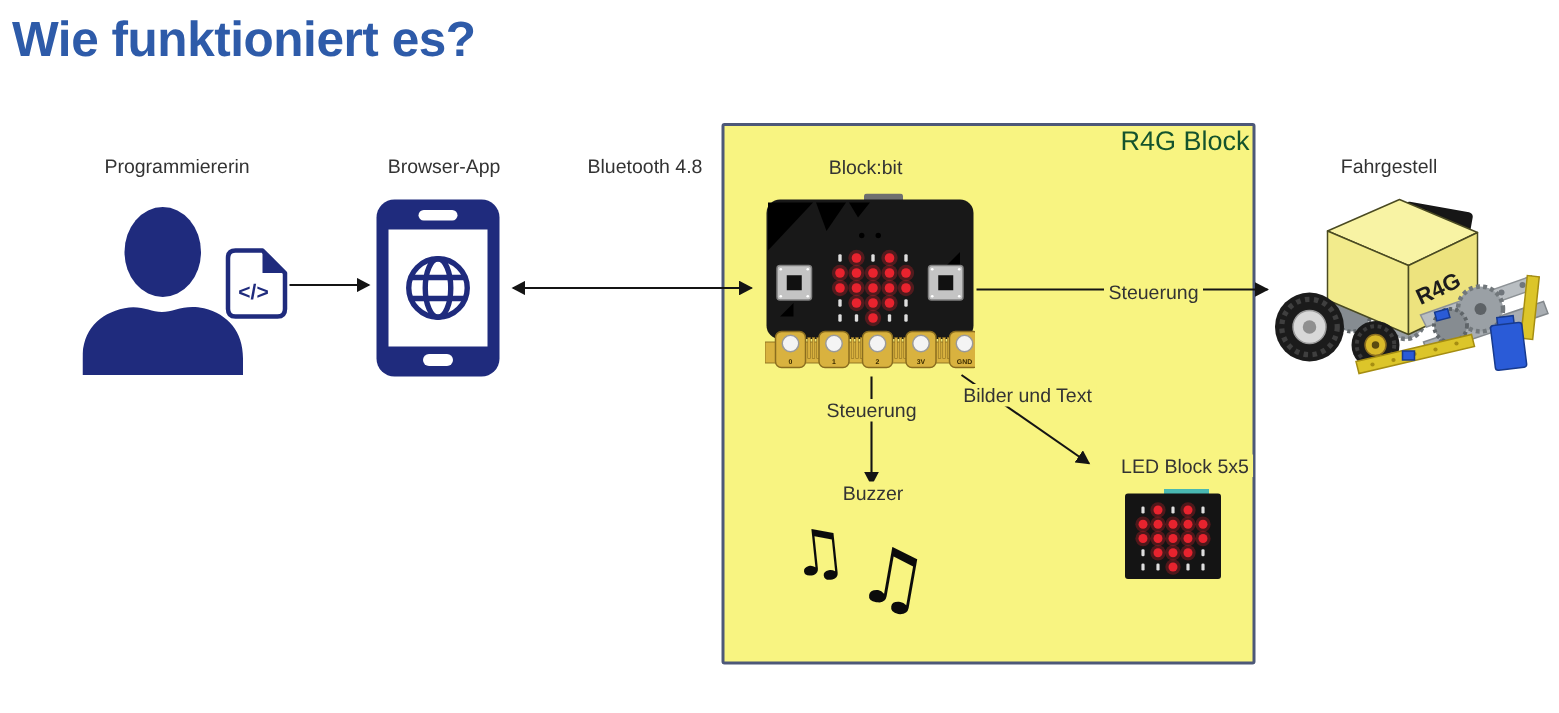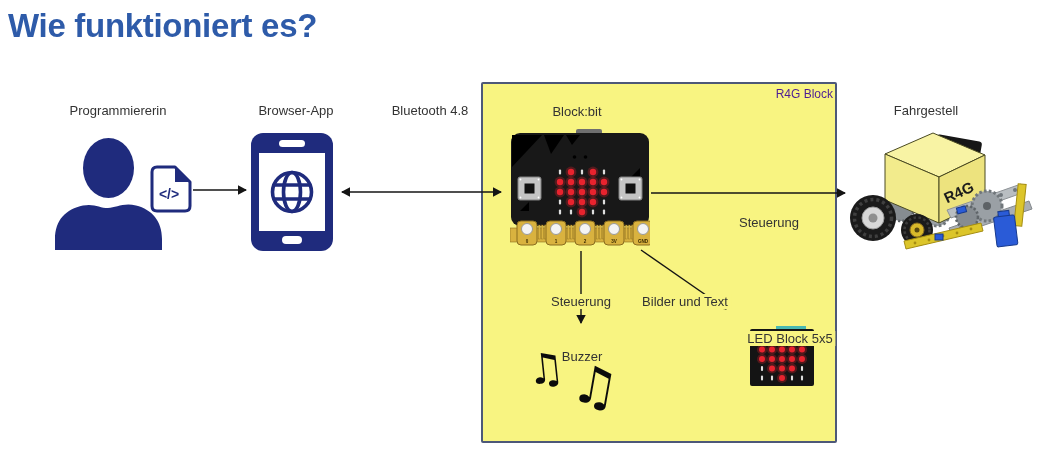--- a/index.html
+++ b/index.html
@@ -6,22 +6,22 @@
   .stage{position:relative;width:1039px;height:475px;overflow:hidden;
          font-family:"Liberation Sans",sans-serif;background:#fff;}
   .title{position:absolute;left:8px;top:6px;margin:0;font-size:33px;line-height:40px;
          font-weight:bold;color:var(--c-title);letter-spacing:-.3px;}
   .block{position:absolute;left:481px;top:82px;width:356px;height:361px;box-sizing:border-box;
          background:var(--c-block-fill);border:2px solid var(--c-block-border);border-radius:2px;}
   .overlay{position:absolute;left:0;top:0;z-index:3;pointer-events:none;}
   .icon-svg{position:absolute;z-index:4;}
   .lbl{position:absolute;z-index:5;font-size:13px;line-height:15px;color:#333;
        white-space:nowrap;transform:translateX(-50%);}
-  .on-yellow{background:var(--c-block-fill);padding:0 3px;margin-top:28px;}
-  .lbl-right{position:absolute;z-index:5;font-size:12px;line-height:15px;color:#4c1d95;white-space:nowrap;}
+  .on-yellow{background:var(--c-block-fill);padding:0 3px;}
+  .lbl-right{position:absolute;z-index:5;font-size:18px;line-height:15px;color:#14532d;white-space:nowrap;}
   .note{position:absolute;z-index:5;font-family:"DejaVu Sans",sans-serif;color:#0b0b0b;}
   .f-navy{fill:var(--c-navy);} .s-navy{stroke:var(--c-navy);}
   .f-cyan{fill:var(--c-cyan);} .s-cyan{stroke:var(--c-cyan);}
   .s-bt{stroke:var(--c-bt);}
   .gear{fill:#9aa0a5;stroke:#71777b;stroke-width:3;stroke-dasharray:2.6 2.2;}
   .gear-d{fill:#868c91;stroke:#5f6569;stroke-width:2.6;stroke-dasharray:2.2 2;}
 </style>
 </head>
 <body>
 
@@ -339,17 +339,17 @@
   <span class="note" style="left:572px;top:356px;font-size:52px;transform:rotate(10deg)">♫</span>
 
   <div class="lbl" style="left:118px;top:103px">Programmiererin</div>
   <div class="lbl" style="left:296px;top:103px">Browser-App</div>
   <div class="lbl" style="left:430px;top:103px">Bluetooth 4.8</div>
   <div class="lbl" style="left:577px;top:104px">Block:bit</div>
   <div class="lbl-right" style="right:206px;top:87px">R4G Block</div>
   <div class="lbl on-yellow" style="left:769px;top:187px">Steuerung</div>
   <div class="lbl" style="left:926px;top:103px">Fahrgestell</div>
   <div class="lbl on-yellow" style="left:581px;top:266px">Steuerung</div>
-  <div class="lbl on-yellow" style="left:685px;top:266px">Bilder und Text</div>
+  <div class="lbl on-yellow" style="left:685px;top:256px">Bilder und Text</div>
   <div class="lbl on-yellow" style="left:582px;top:321px">Buzzer</div>
   <div class="lbl on-yellow" style="left:790px;top:303px">LED Block 5x5</div>
 
 </div>
 
 </body></html>

